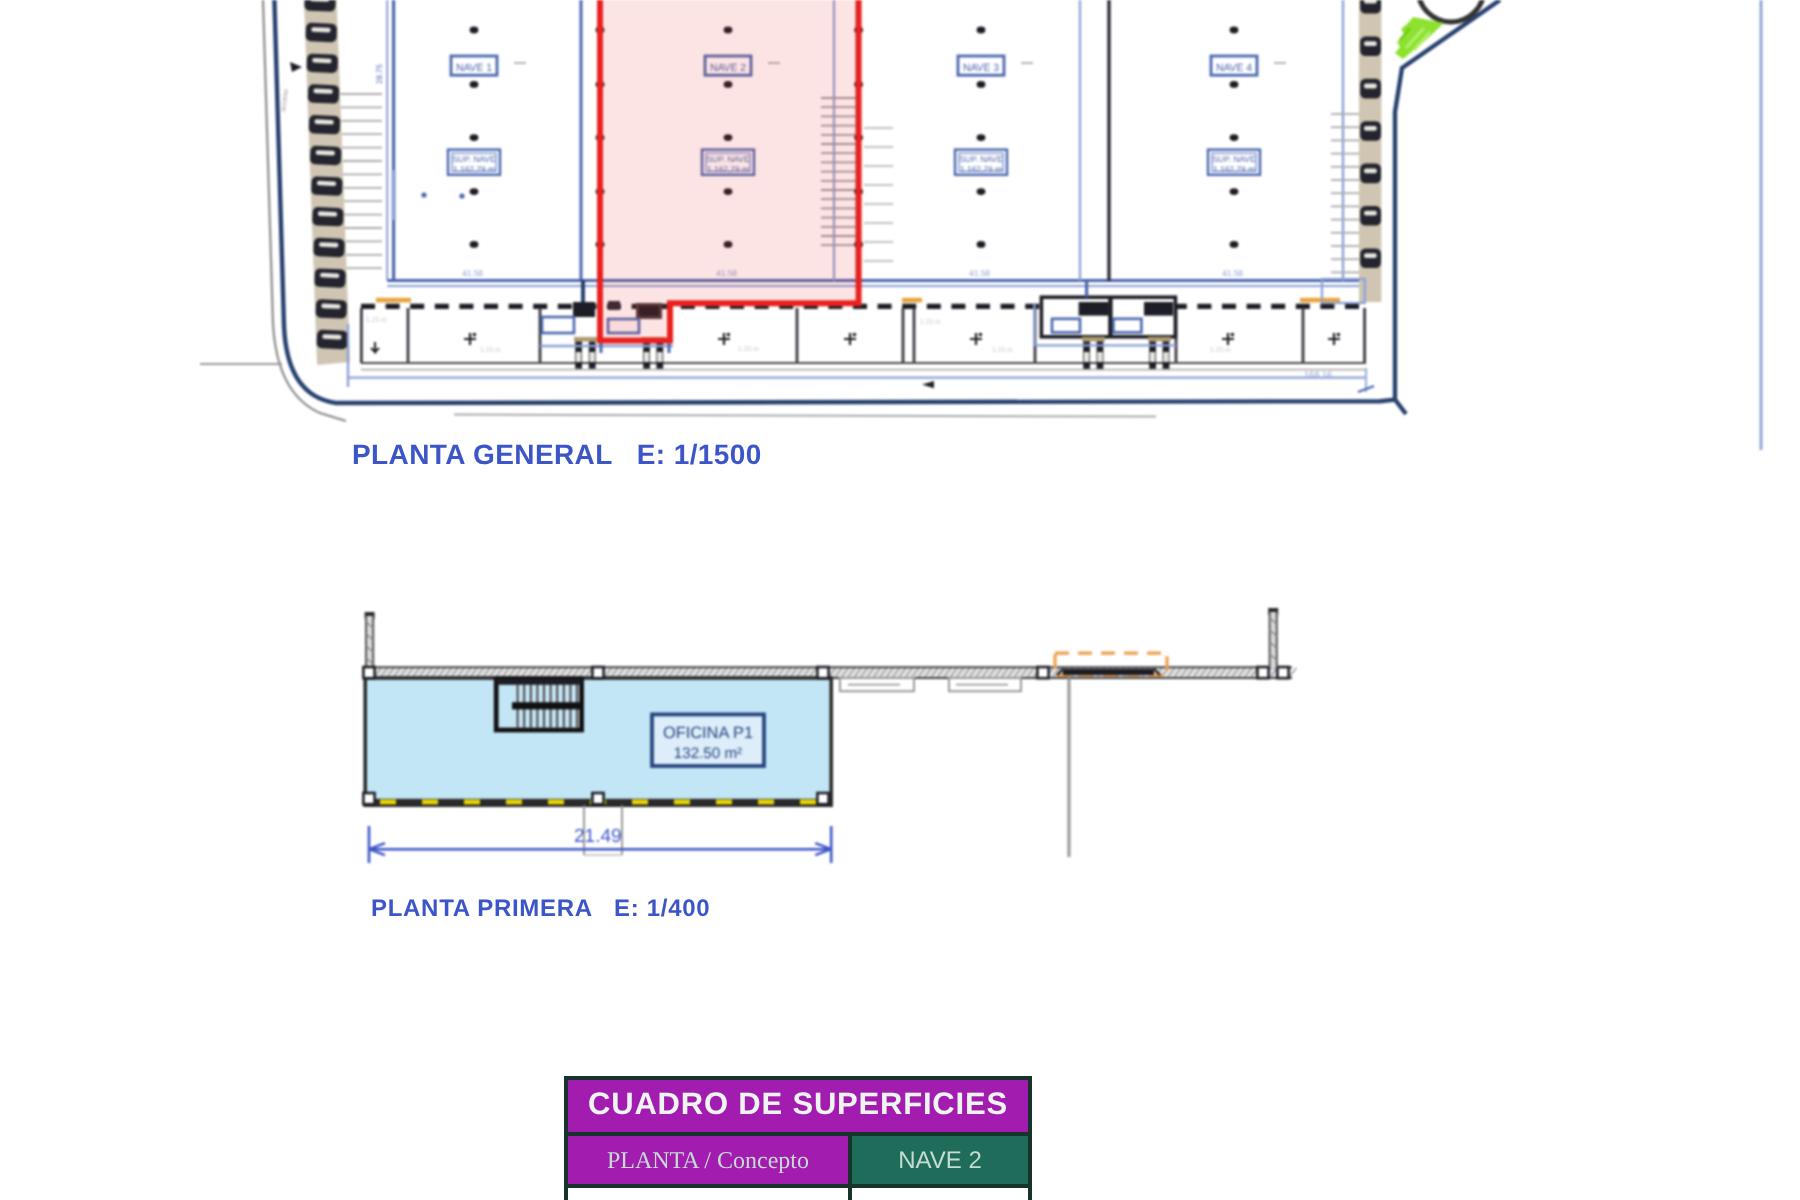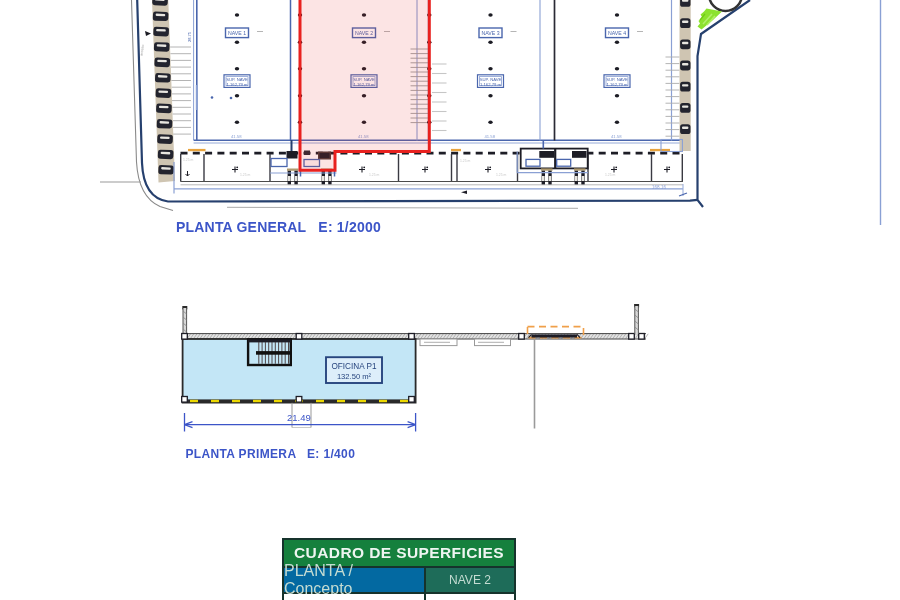--- a/index.html
+++ b/index.html
@@ -699,32 +699,32 @@
         <rect x="634.1" y="304" width="5" height="3.4" fill="#2a2a2a"></rect>
         <rect x="634.8" y="306" width="3.6" height="28" fill="#d8d8d8"></rect>
         <line x1="634.8" y1="306" x2="634.8" y2="334" stroke="#555" stroke-width="1"></line>
         <line x1="638.4" y1="306" x2="638.4" y2="334" stroke="#555" stroke-width="1"></line>
         <path d="M634.8,309 l3.6,3 M634.8,315 l3.6,3 M634.8,321 l3.6,3 M634.8,327 l3.6,3" stroke="#888" stroke-width="0.8"></path>
       </g>
 
 <line x1="534.5" y1="339" x2="534.5" y2="428.5" stroke="#9a9a9a" stroke-width="1.6"></line>
 </svg>
 
-<div class="cap" style="left:176px;top:219px;font-size:14px;letter-spacing:0.2px;">PLANTA GENERAL   E: 1/2000</div>
+<div class="cap" style="left:176px;top:219px;font-size:14px;letter-spacing:0.2px;">PLANTA GENERAL   E: 1/1500</div>
 
 <div class="cap" style="left:185.5px;top:447px;font-size:12px;letter-spacing:0.35px;">PLANTA PRIMERA   E: 1/400</div>
 
 <div style="position:absolute;left:282px;top:537.5px;">
 
-  <div style="width:230px;height:26.5px;background:#15803d;border:2px solid #16332c;
+  <div style="width:230px;height:26.5px;background:#a21caf;border:2px solid #16332c;
        display:flex;align-items:center;justify-content:center;color:#eef5f1;
        font-weight:bold;font-size:15.5px;letter-spacing:0.4px;">CUADRO DE SUPERFICIES</div>
 
   <div style="display:flex;width:230px;height:24px;border-left:2px solid #16332c;border-right:2px solid #16332c;border-bottom:2px solid #16332c;">
-    <div style="width:140px;background:#0369a1;border-right:2px solid #16332c;display:flex;align-items:center;justify-content:center;color:#c4dcd2;font-size:16px;">PLANTA / Concepto</div>
+    <div style="width:140px;background:#a21caf;border-right:2px solid #16332c;display:flex;align-items:center;justify-content:center;color:#c4dcd2;font-size:12px;font-family:Liberation Serif, serif;">PLANTA / Concepto</div>
     <div style="flex:1;background:#1e6c59;display:flex;align-items:center;justify-content:center;color:#c4dcd2;font-size:12px;">NAVE 2</div>
   </div>
 
   <div style="display:flex;width:230px;height:18px;border-left:2px solid #16332c;border-right:2px solid #16332c;">
     <div style="width:140px;background:#fff;border-right:2px solid #16332c;"></div>
     <div style="flex:1;background:#fff;"></div>
   </div>
 </div>
 </div>
 

